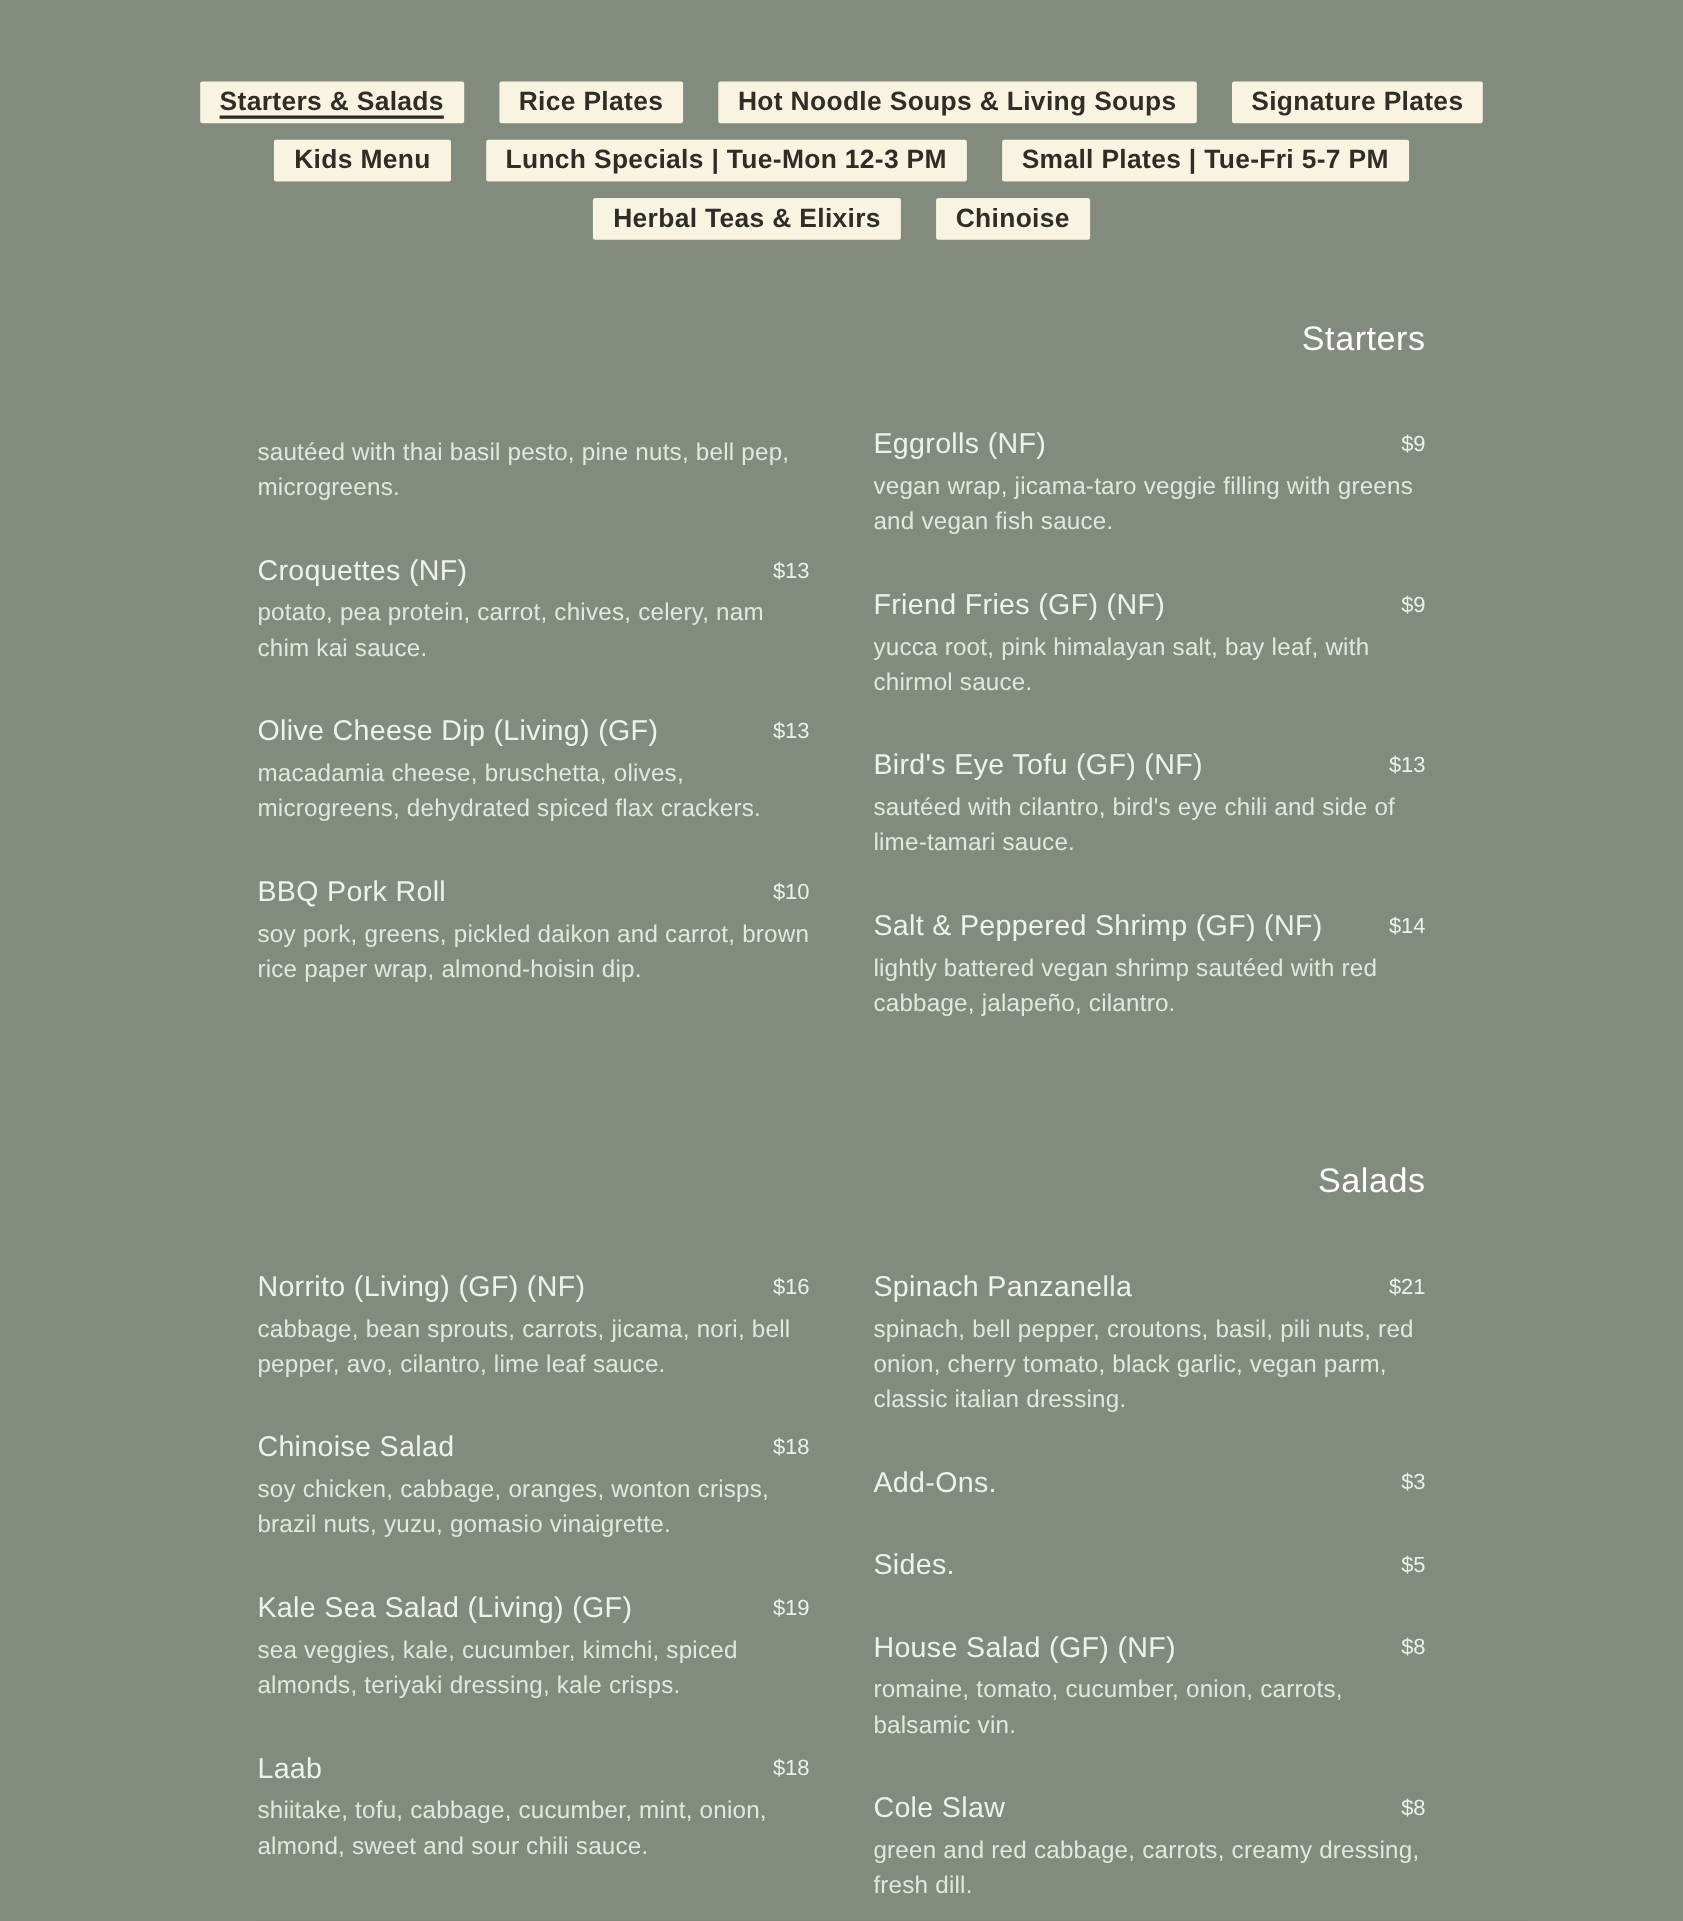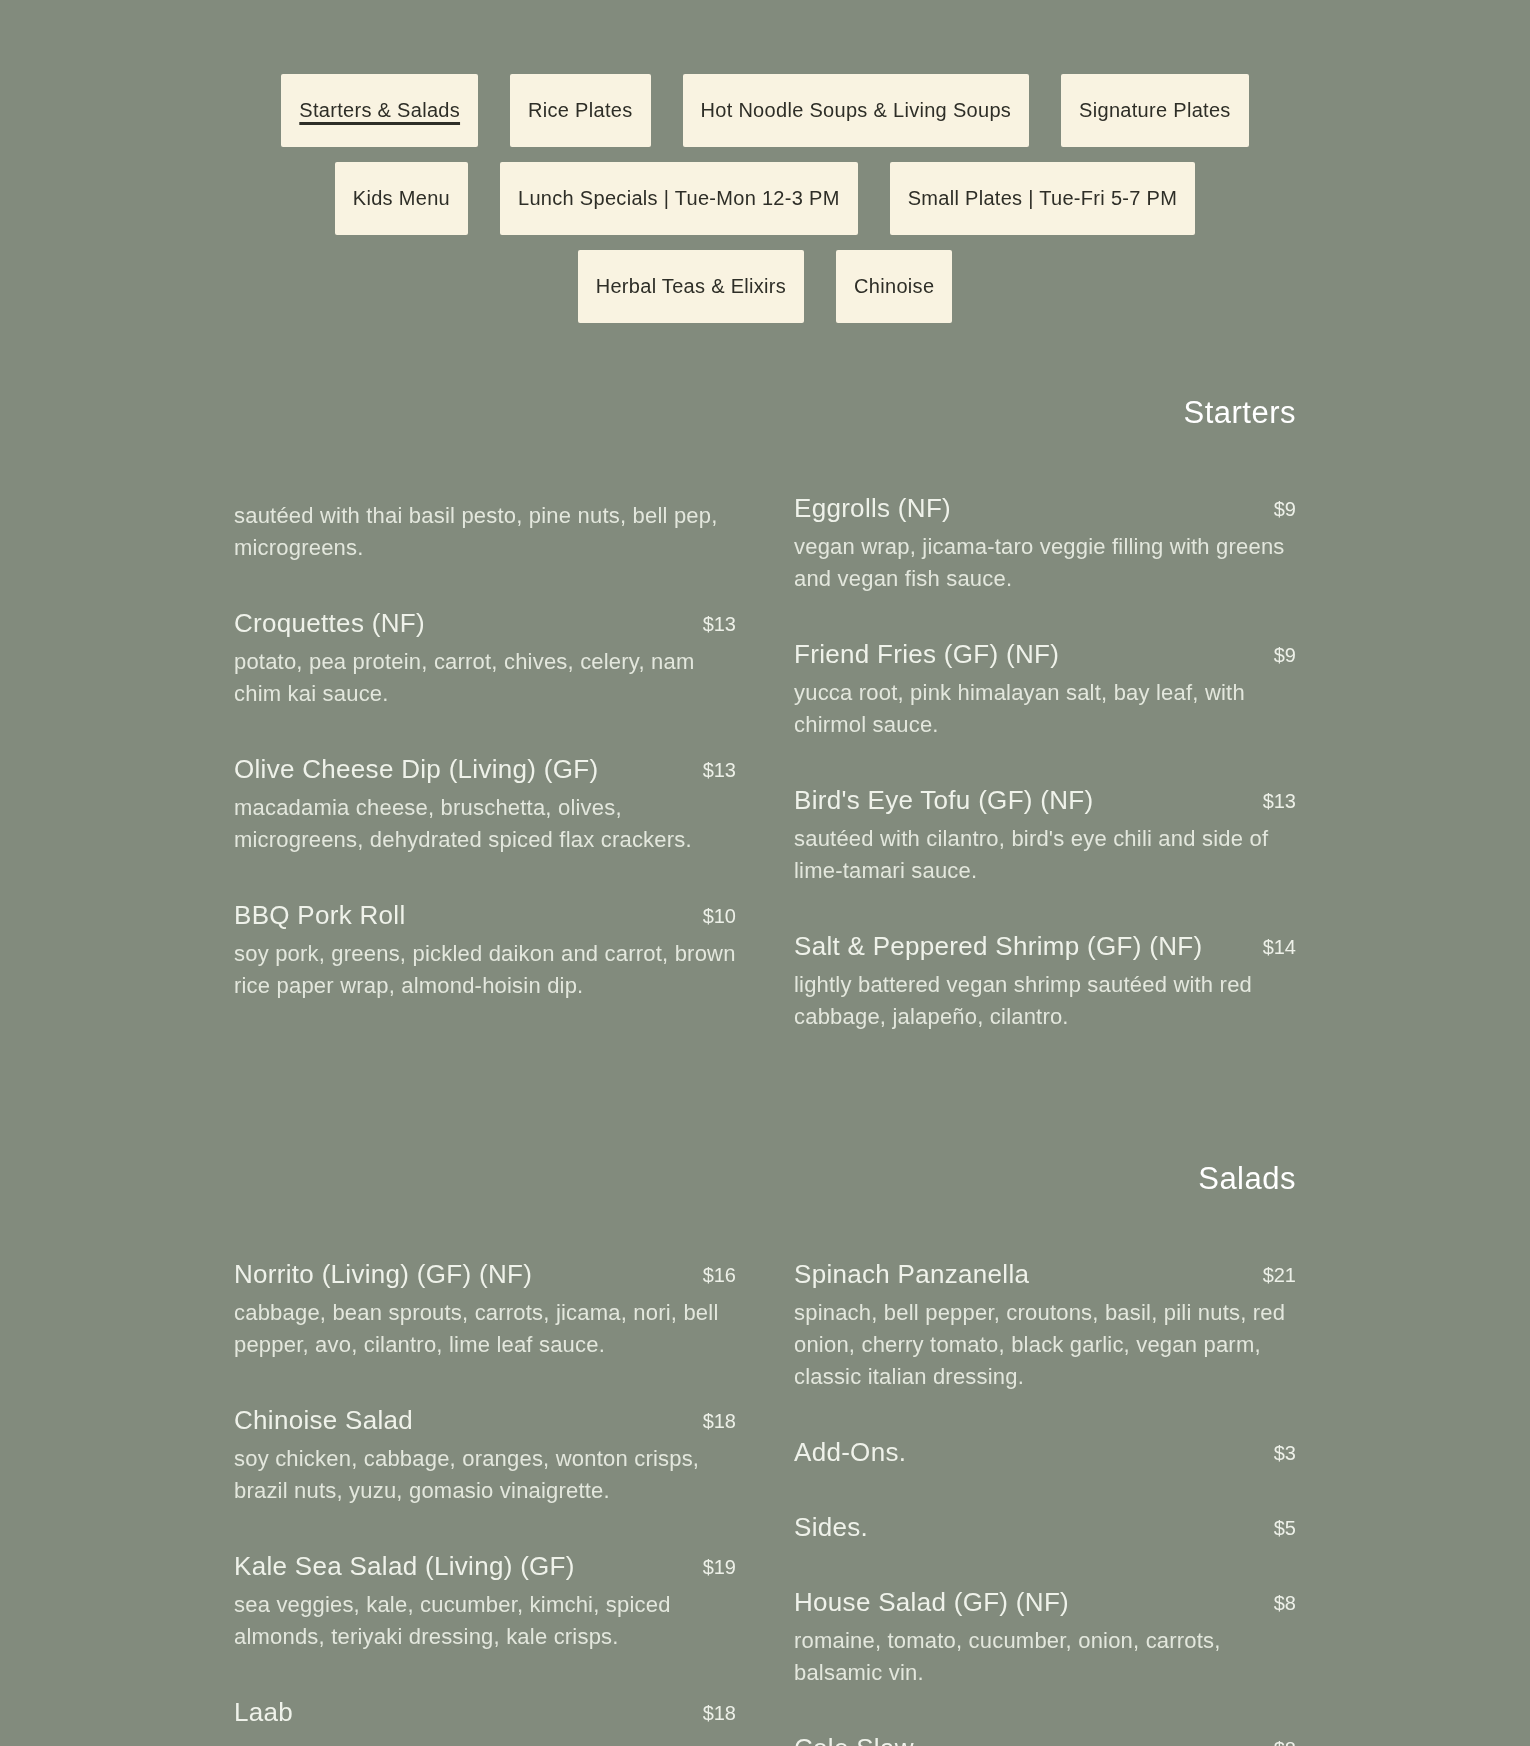--- a/index.html
+++ b/index.html
@@ -17,24 +17,24 @@
     align-items:center;
     gap:15px;
     padding-top:74px;
   }
   .nav-row { display:flex; gap:32px; justify-content:center; }
   .nav-btn {
     background:#F9F3E1;
     color:#2E2E27;
     border:none;
     font-family:"Liberation Sans", sans-serif;
-    font-weight:400;
-    font-size:20px;
+    font-weight:700;
+    font-size:24px;
     letter-spacing:.3px;
-    padding:25px 18px;
+    padding:5px 18px;
     border-radius:2px;
     cursor:pointer;
     white-space:nowrap;
   }
   .nav-btn.active { text-decoration:underline; text-underline-offset:5px; text-decoration-thickness:2.5px; }
   
   main { width:1062px; margin:0 auto; }
   .menu-section { margin-top:84px; }
   .menu-section.first { margin-top:72px; }
   .section-title {
@@ -203,20 +203,21 @@
             <span class="item-price">$19</span>
           </div>
           <p class="item-desc">sea veggies, kale, cucumber, kimchi, spiced almonds, teriyaki dressing, kale crisps.</p>
         </div>
 
         <div class="menu-item">
           <div class="item-head">
             <span class="item-name">Laab</span>
             <span class="item-price">$18</span>
           </div>
+          <p class="item-desc">shiitake, tofu, cabbage, cucumber, mint, onion, almond, sweet and sour chili sauce.</p>
         </div>
 
       </div>
       <div class="menu-col">
 
         <div class="menu-item">
           <div class="item-head">
             <span class="item-name">Spinach Panzanella</span>
             <span class="item-price">$21</span>
           </div>

